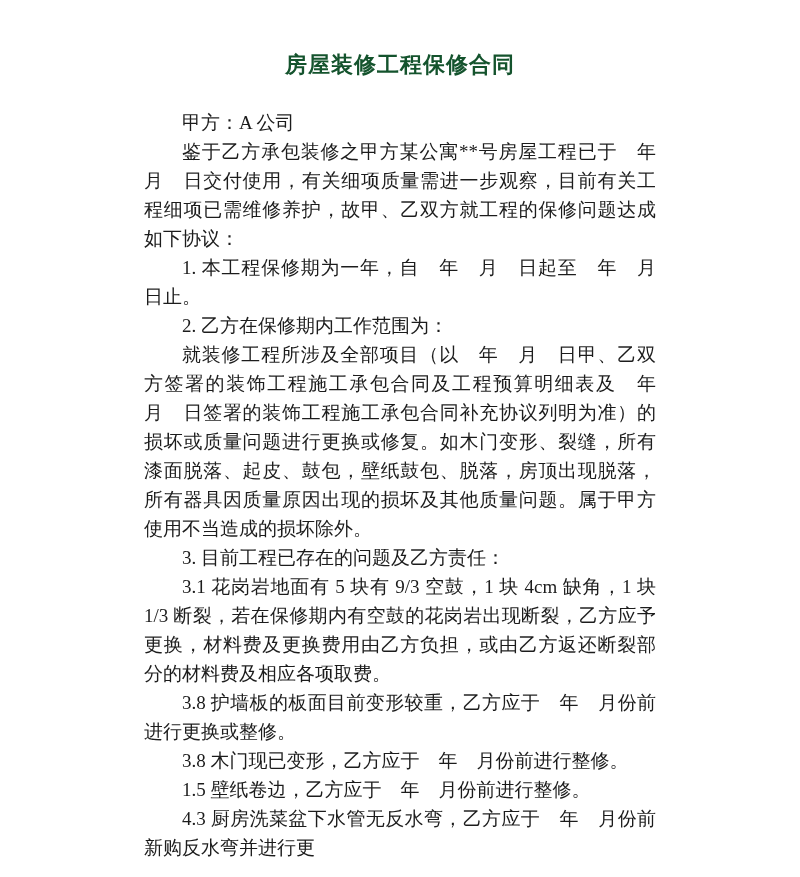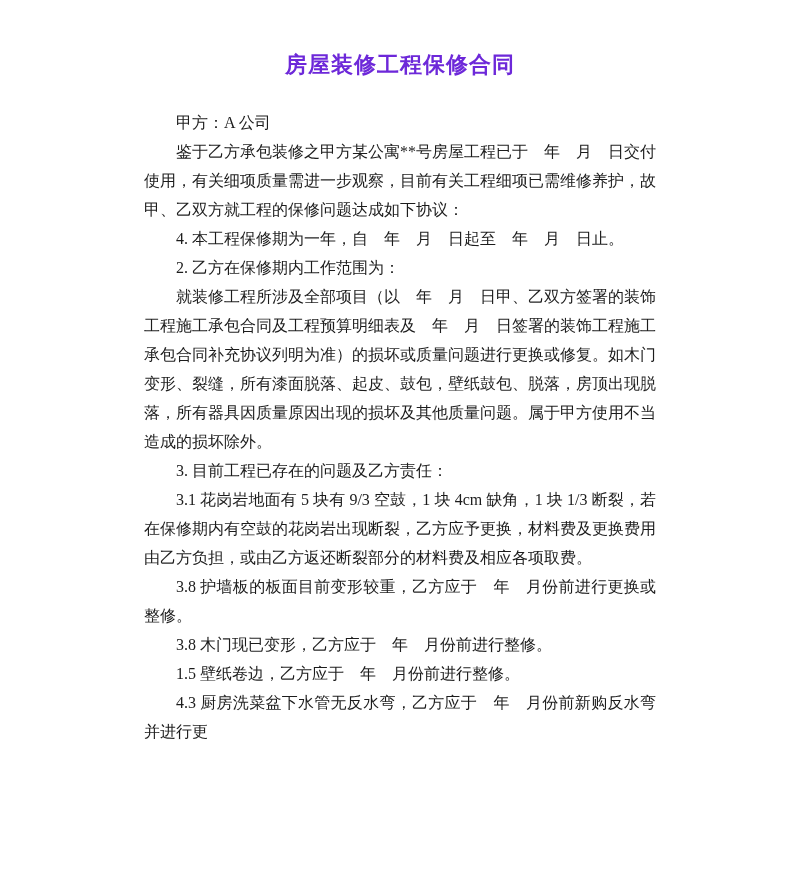--- a/index.html
+++ b/index.html
@@ -24,42 +24,42 @@
   .doc-column {
     width: 512px;
     margin: 0 auto;
   }
   .doc-title {
     margin: 0 0 28px 0;
     font-size: 22px;
     line-height: 30px;
     font-weight: 700;
     text-align: center;
-    color: #6d28d9;
+    color: #14532d;
     letter-spacing: 1px;
   }
   .para {
     margin: 0;
-    font-size: 16px;
+    font-size: 19px;
     line-height: 29px;
     text-align: justify;
     text-indent: 2em;
     color: #1c1c1c;
   }
 </style>
 </head>
 <body>
 
 <div class="page">
   <div class="doc-column">
     <h1 class="doc-title">房屋装修工程保修合同</h1>
     <div>
         <p class="para">甲方：A 公司</p>
         <p class="para">鉴于乙方承包装修之甲方某公寓**号房屋工程已于　年　月　日交付使用，有关细项质量需进一步观察，目前有关工程细项已需维修养护，故甲、乙双方就工程的保修问题达成如下协议：</p>
-        <p class="para">4. 本工程保修期为一年，自　年　月　日起至　年　月　日止。</p>
+        <p class="para">1. 本工程保修期为一年，自　年　月　日起至　年　月　日止。</p>
         <p class="para">2. 乙方在保修期内工作范围为：</p>
         <p class="para">就装修工程所涉及全部项目（以　年　月　日甲、乙双方签署的装饰工程施工承包合同及工程预算明细表及　年　月　日签署的装饰工程施工承包合同补充协议列明为准）的损坏或质量问题进行更换或修复。如木门变形、裂缝，所有漆面脱落、起皮、鼓包，壁纸鼓包、脱落，房顶出现脱落，所有器具因质量原因出现的损坏及其他质量问题。属于甲方使用不当造成的损坏除外。</p>
         <p class="para">3. 目前工程已存在的问题及乙方责任：</p>
         <p class="para">3.1 花岗岩地面有 5 块有 9/3 空鼓，1 块 4cm 缺角，1 块 1/3 断裂，若在保修期内有空鼓的花岗岩出现断裂，乙方应予更换，材料费及更换费用由乙方负担，或由乙方返还断裂部分的材料费及相应各项取费。</p>
         <p class="para">3.8 护墙板的板面目前变形较重，乙方应于　年　月份前进行更换或整修。</p>
         <p class="para">3.8 木门现已变形，乙方应于　年　月份前进行整修。</p>
         <p class="para">1.5 壁纸卷边，乙方应于　年　月份前进行整修。</p>
         <p class="para">4.3 厨房洗菜盆下水管无反水弯，乙方应于　年　月份前新购反水弯并进行更</p>
       </div>
   </div>

